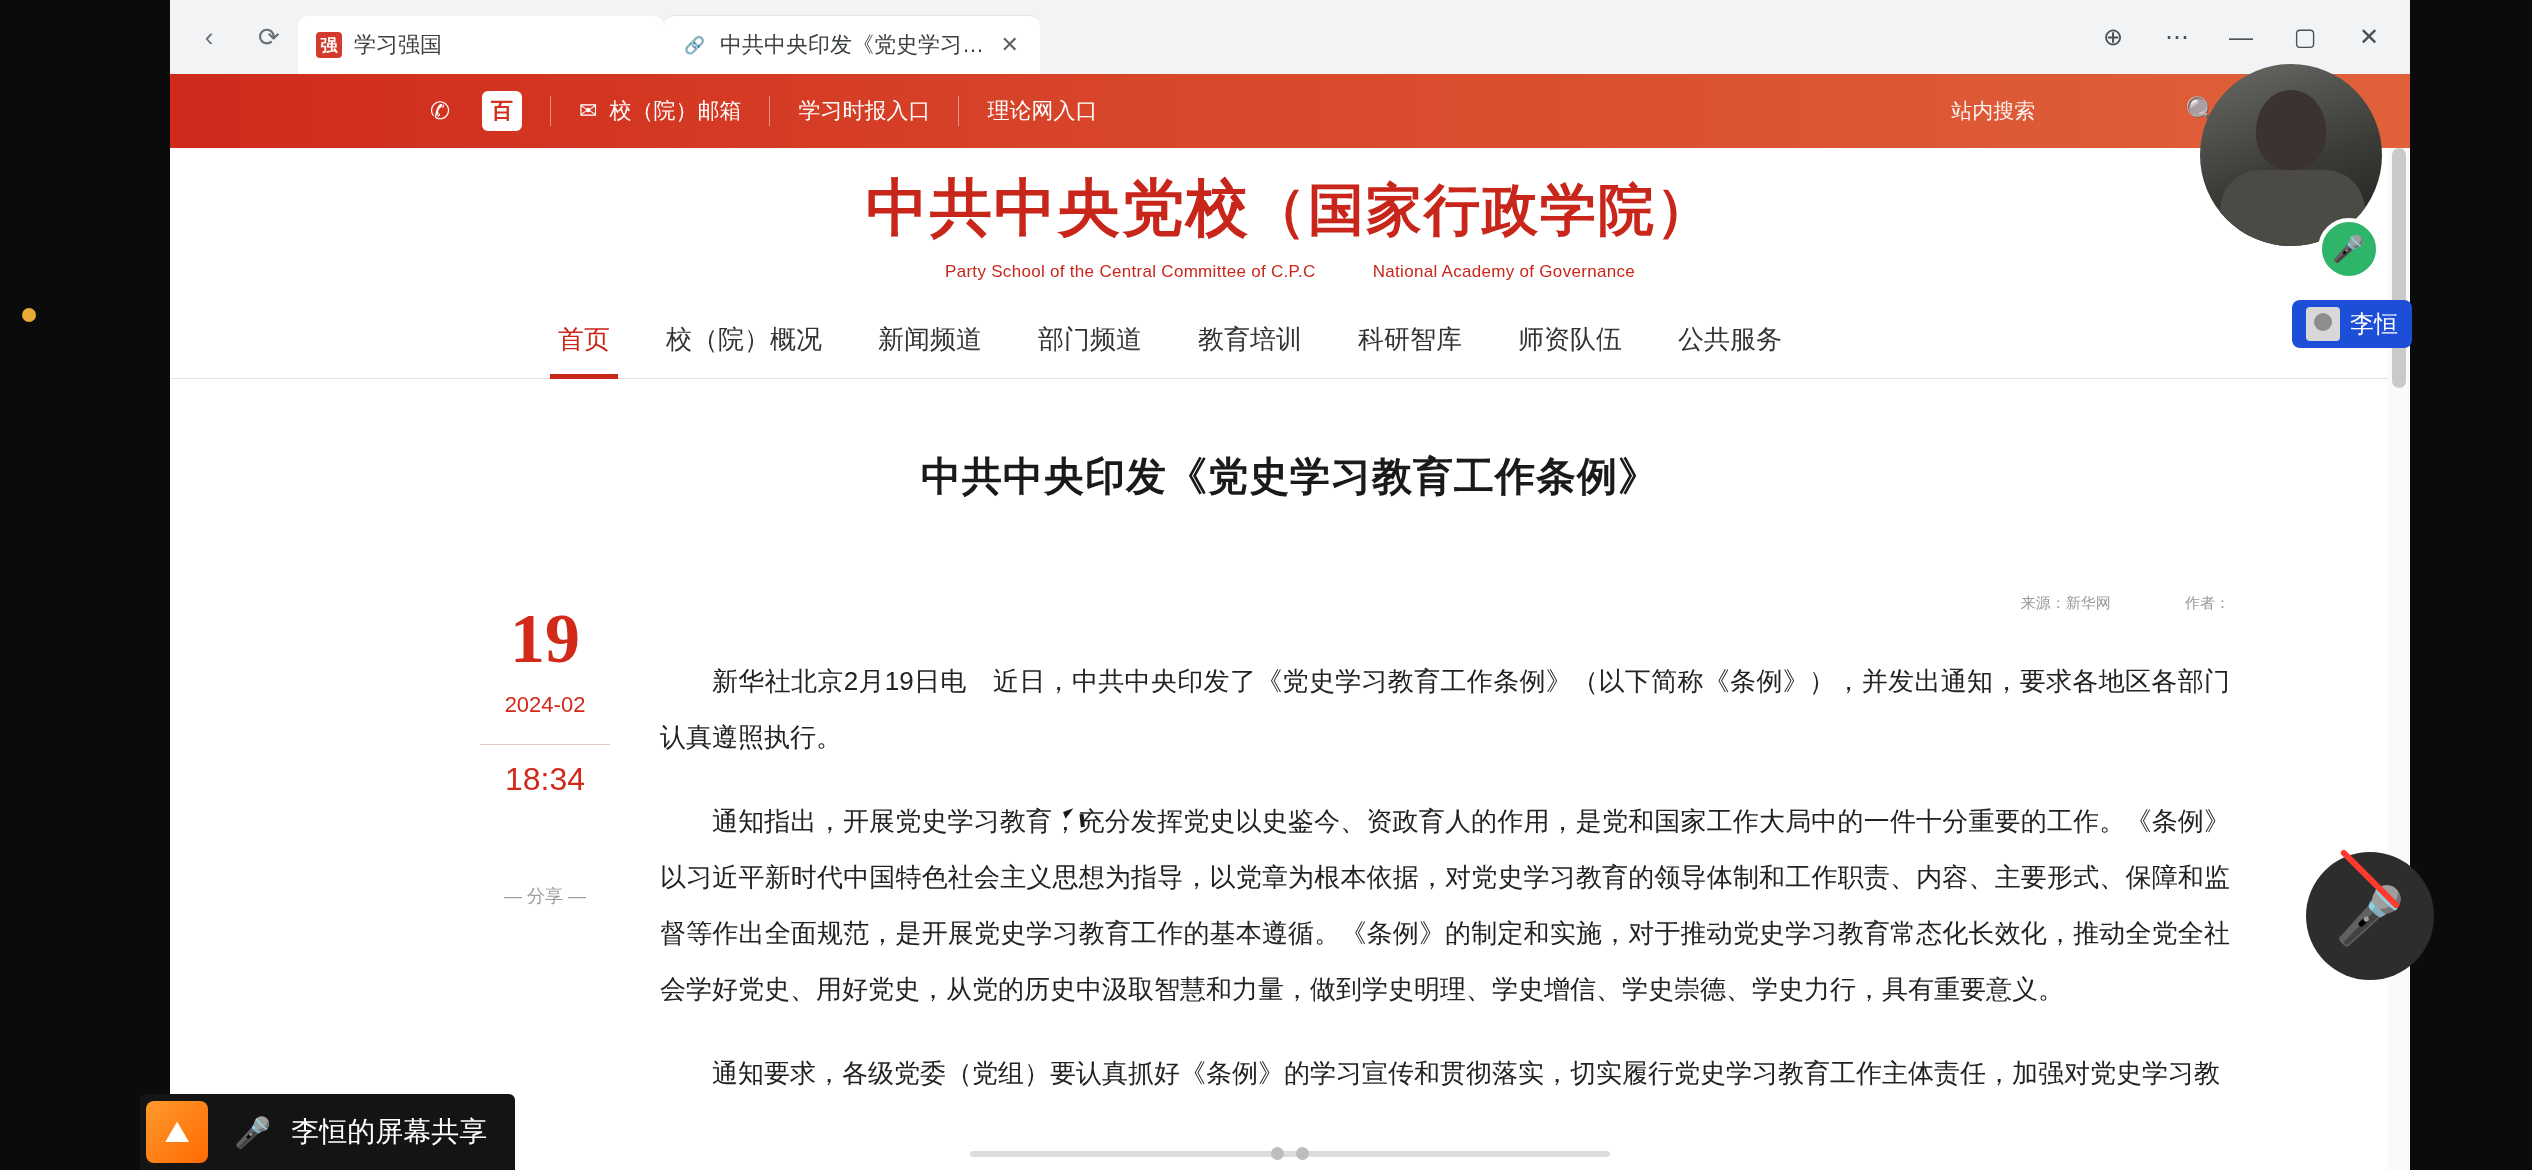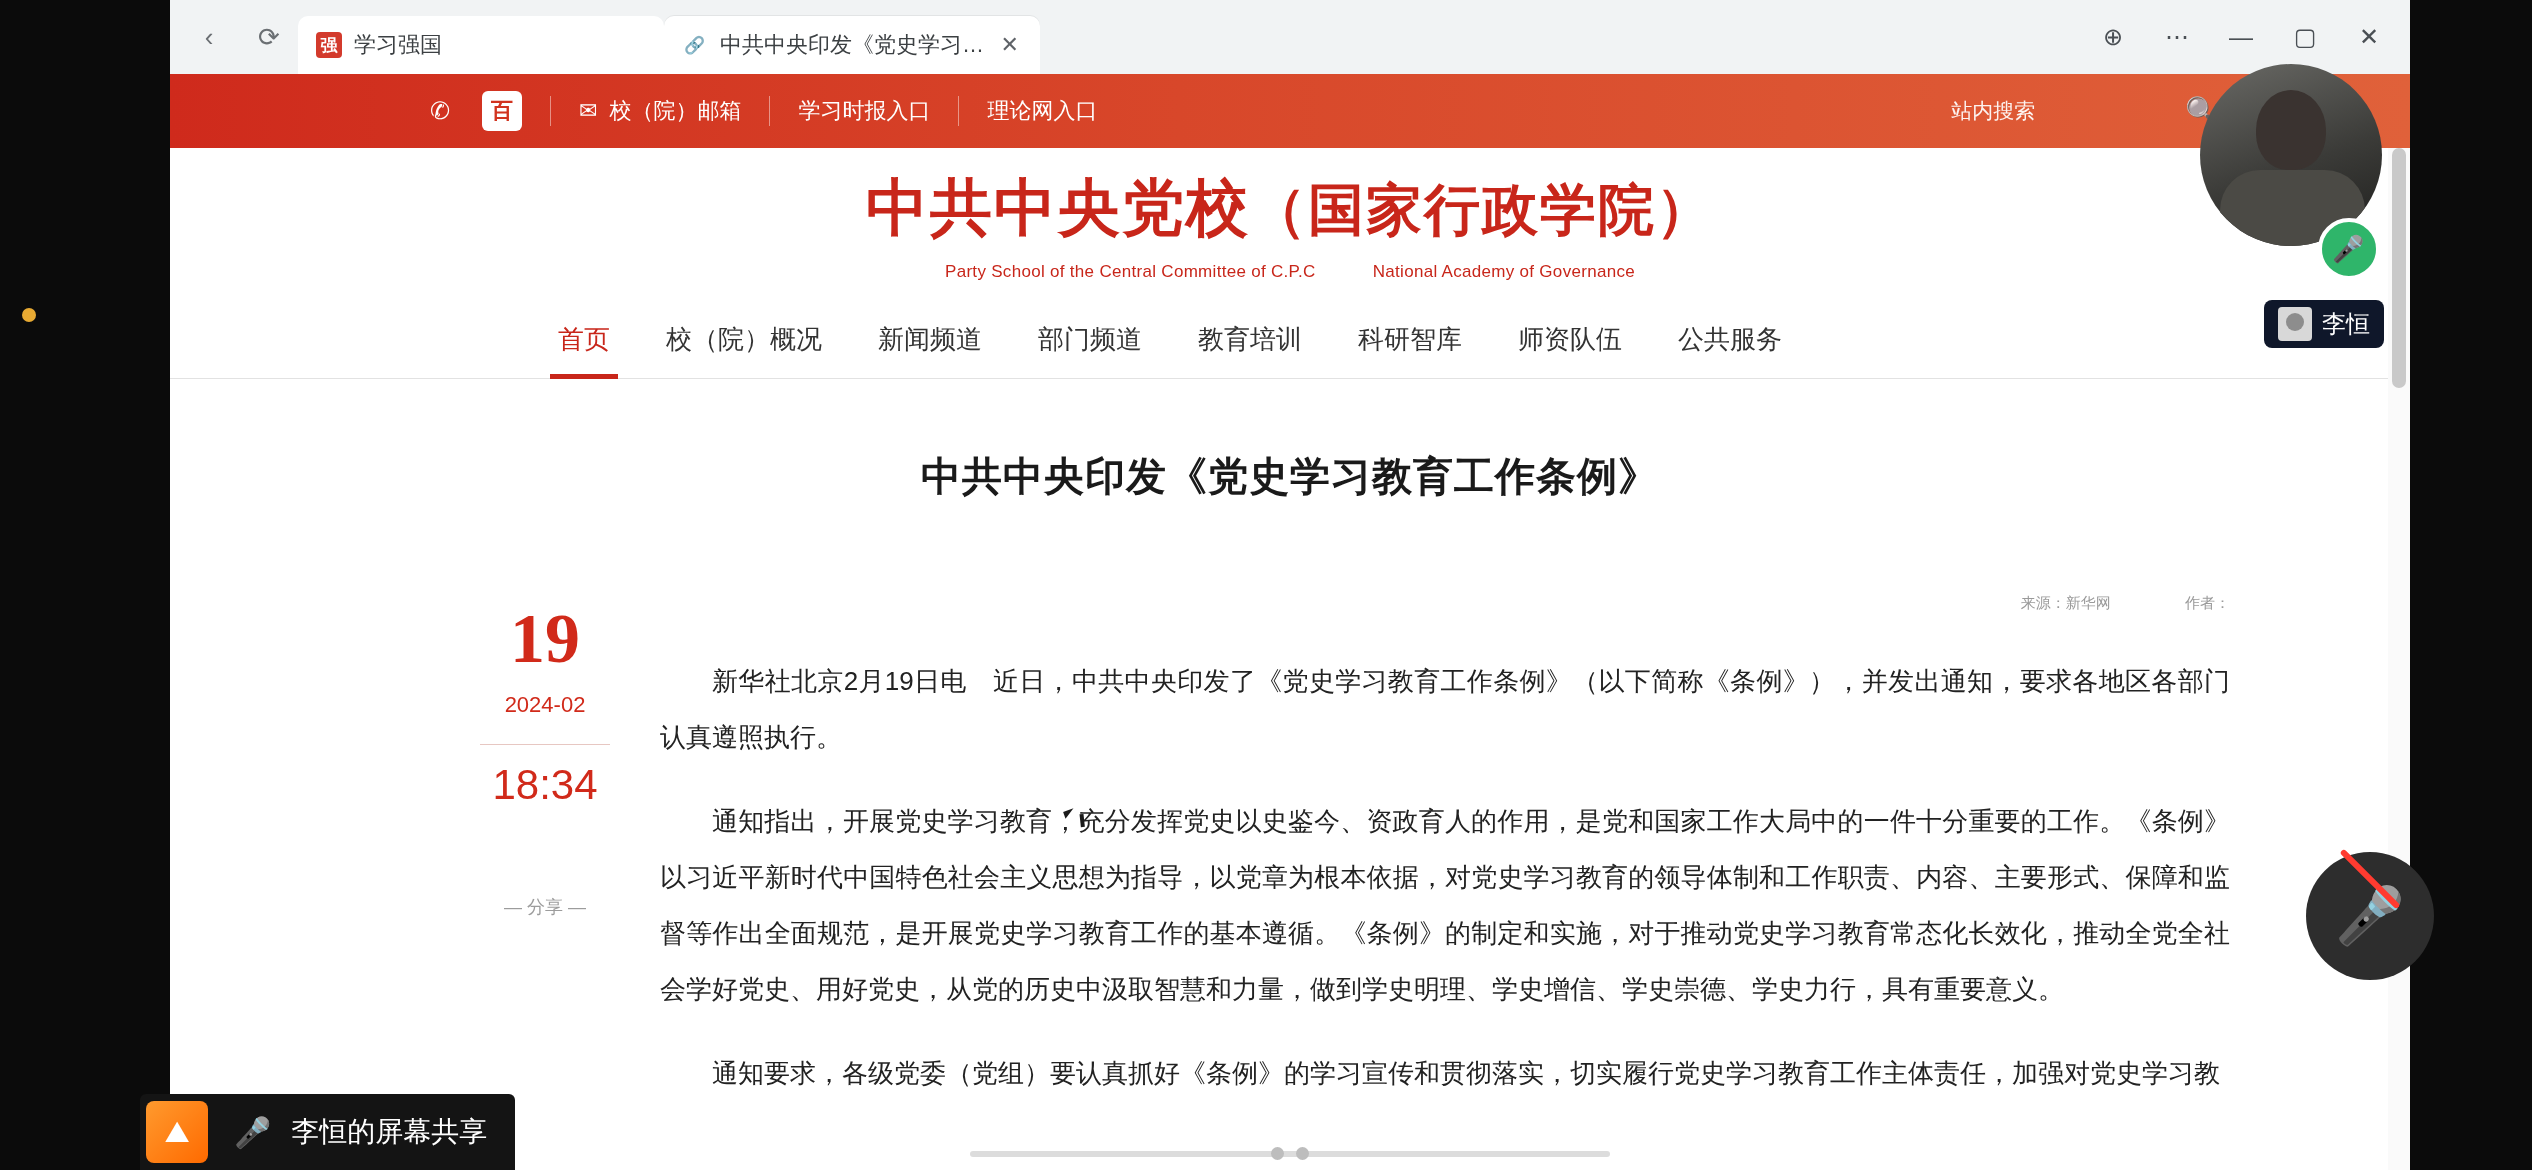--- a/index.html
+++ b/index.html
@@ -241,21 +241,21 @@
   .date-ym {
     font-size: 22px;
     margin-top: 18px;
     color: #d12a1a;
     border-bottom: 1px solid #e7c7c2;
     padding-bottom: 26px;
     display: inline-block;
     width: 130px;
   }
   .date-time {
-    font-size: 42px;
+    font-size: 32px;
     margin-top: 16px;
     color: #d12a1a;
   }
   .share {
     margin-top: 86px;
     font-size: 18px;
     color: #9c9c9c;
   }
   .text-col {
     flex: 1 1 auto;
@@ -322,23 +322,23 @@
     width: 54px; height: 54px;
     border-radius: 50%;
     background: #2fb56a;
     display: flex; align-items: center; justify-content: center;
     color: #fff;
     font-size: 26px;
     border: 4px solid #ffffff;
   }
   .name-chip {
     position: absolute;
-    right: 148px;
+    right: 120px;
     top: 300px;
-    background: #0f172a;
+    background: #1d4ed8;
     color: #fff;
     border-radius: 8px;
     height: 48px;
     padding: 0 14px;
     display: flex;
     align-items: center;
     gap: 10px;
     font-size: 24px;
   }
   .name-chip .pchip {

